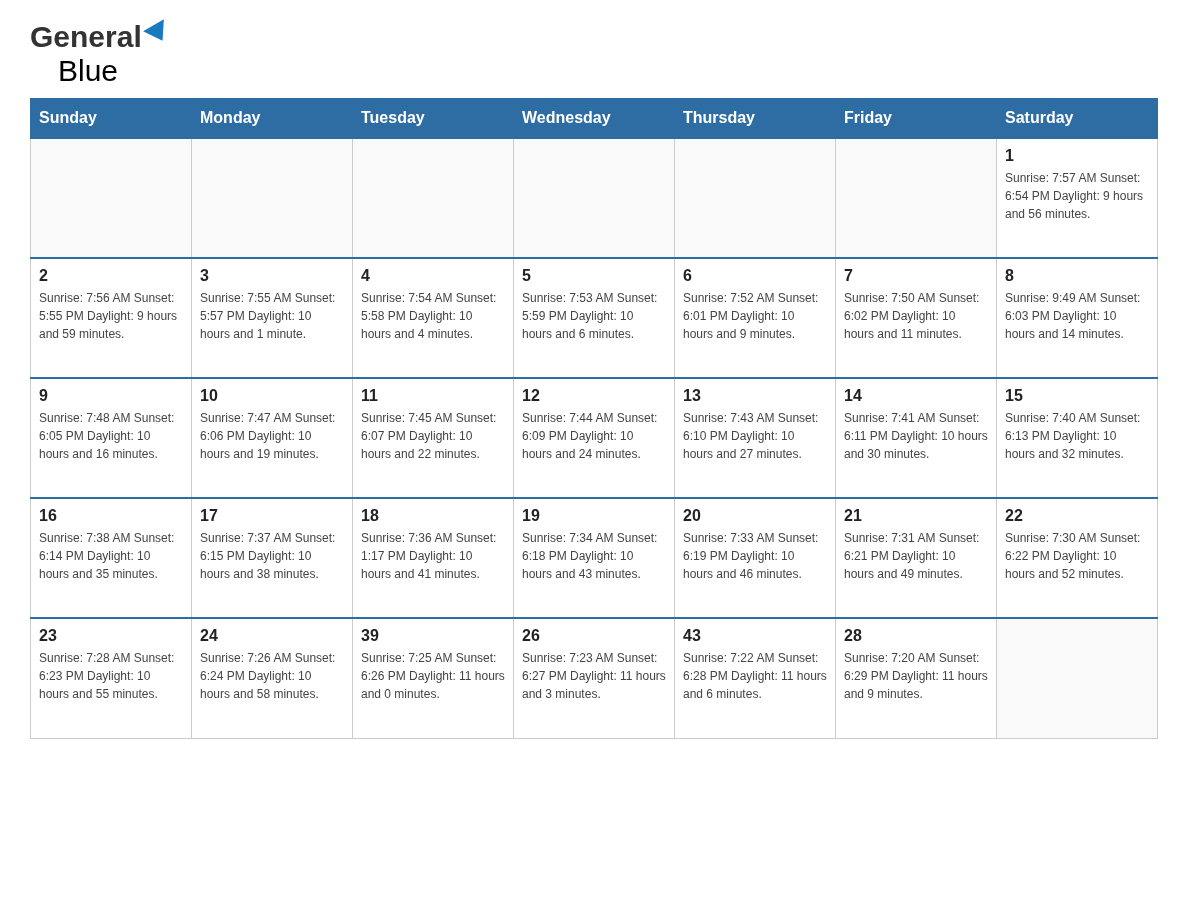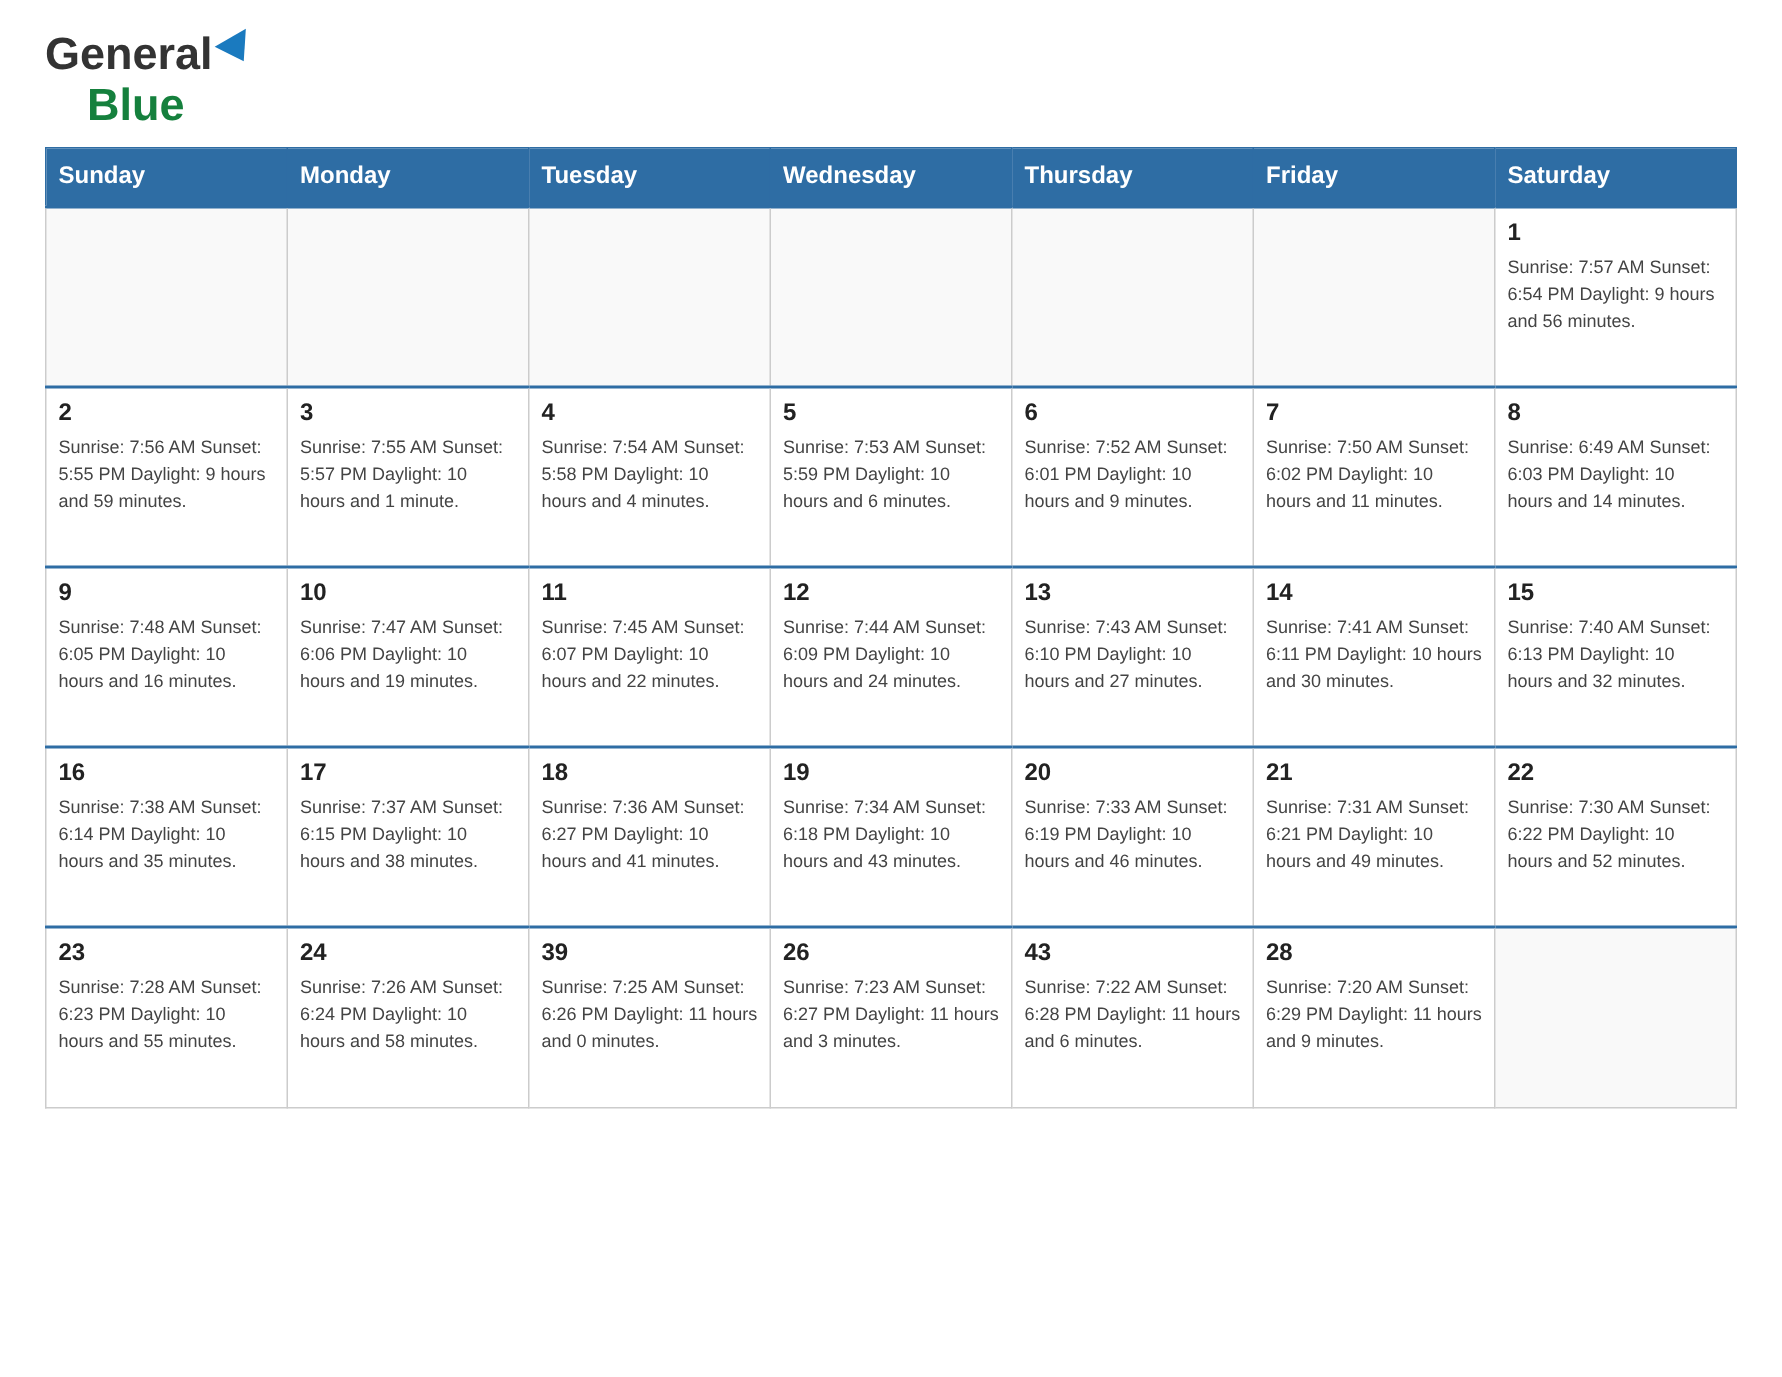--- a/index.html
+++ b/index.html
@@ -95,21 +95,21 @@
 </head>
 <body>
 
 <div class="header">
   <div class="logo">
     <div class="logo-text-row">
       <span style="font-size:30px;font-weight:bold;color:#333;">General</span>
       <span class="logo-triangle"></span>
     </div>
     <div>
-      <span style="font-size:30px;font-weight:bold;color:#15803d;margin-left:28px;">Blue</span>
+      <span style="font-size:30px;font-weight:normal;color:#000000;margin-left:28px;">Blue</span>
     </div>
   </div>
 </div>
 
 <table class="calendar">
   <thead>
     <tr>
     <th>Sunday</th>
         <th>Monday</th>
         <th>Tuesday</th>
@@ -166,21 +166,21 @@
 Daylight: 10 hours and 9 minutes.</div>
         </td>
         <td>
           <span class="day-number">7</span>
           <div class="day-info">Sunrise: 7:50 AM
 Sunset: 6:02 PM
 Daylight: 10 hours and 11 minutes.</div>
         </td>
         <td>
           <span class="day-number">8</span>
-          <div class="day-info">Sunrise: 6:49 AM
+          <div class="day-info">Sunrise: 9:49 AM
 Sunset: 6:03 PM
 Daylight: 10 hours and 14 minutes.</div>
         </td>
       </tr>
       <tr>
         <td>
           <span class="day-number">9</span>
           <div class="day-info">Sunrise: 7:48 AM
 Sunset: 6:05 PM
 Daylight: 10 hours and 16 minutes.</div>
@@ -231,21 +231,21 @@
         </td>
         <td>
           <span class="day-number">17</span>
           <div class="day-info">Sunrise: 7:37 AM
 Sunset: 6:15 PM
 Daylight: 10 hours and 38 minutes.</div>
         </td>
         <td>
           <span class="day-number">18</span>
           <div class="day-info">Sunrise: 7:36 AM
-Sunset: 6:27 PM
+Sunset: 1:17 PM
 Daylight: 10 hours and 41 minutes.</div>
         </td>
         <td>
           <span class="day-number">19</span>
           <div class="day-info">Sunrise: 7:34 AM
 Sunset: 6:18 PM
 Daylight: 10 hours and 43 minutes.</div>
         </td>
         <td>
           <span class="day-number">20</span>

